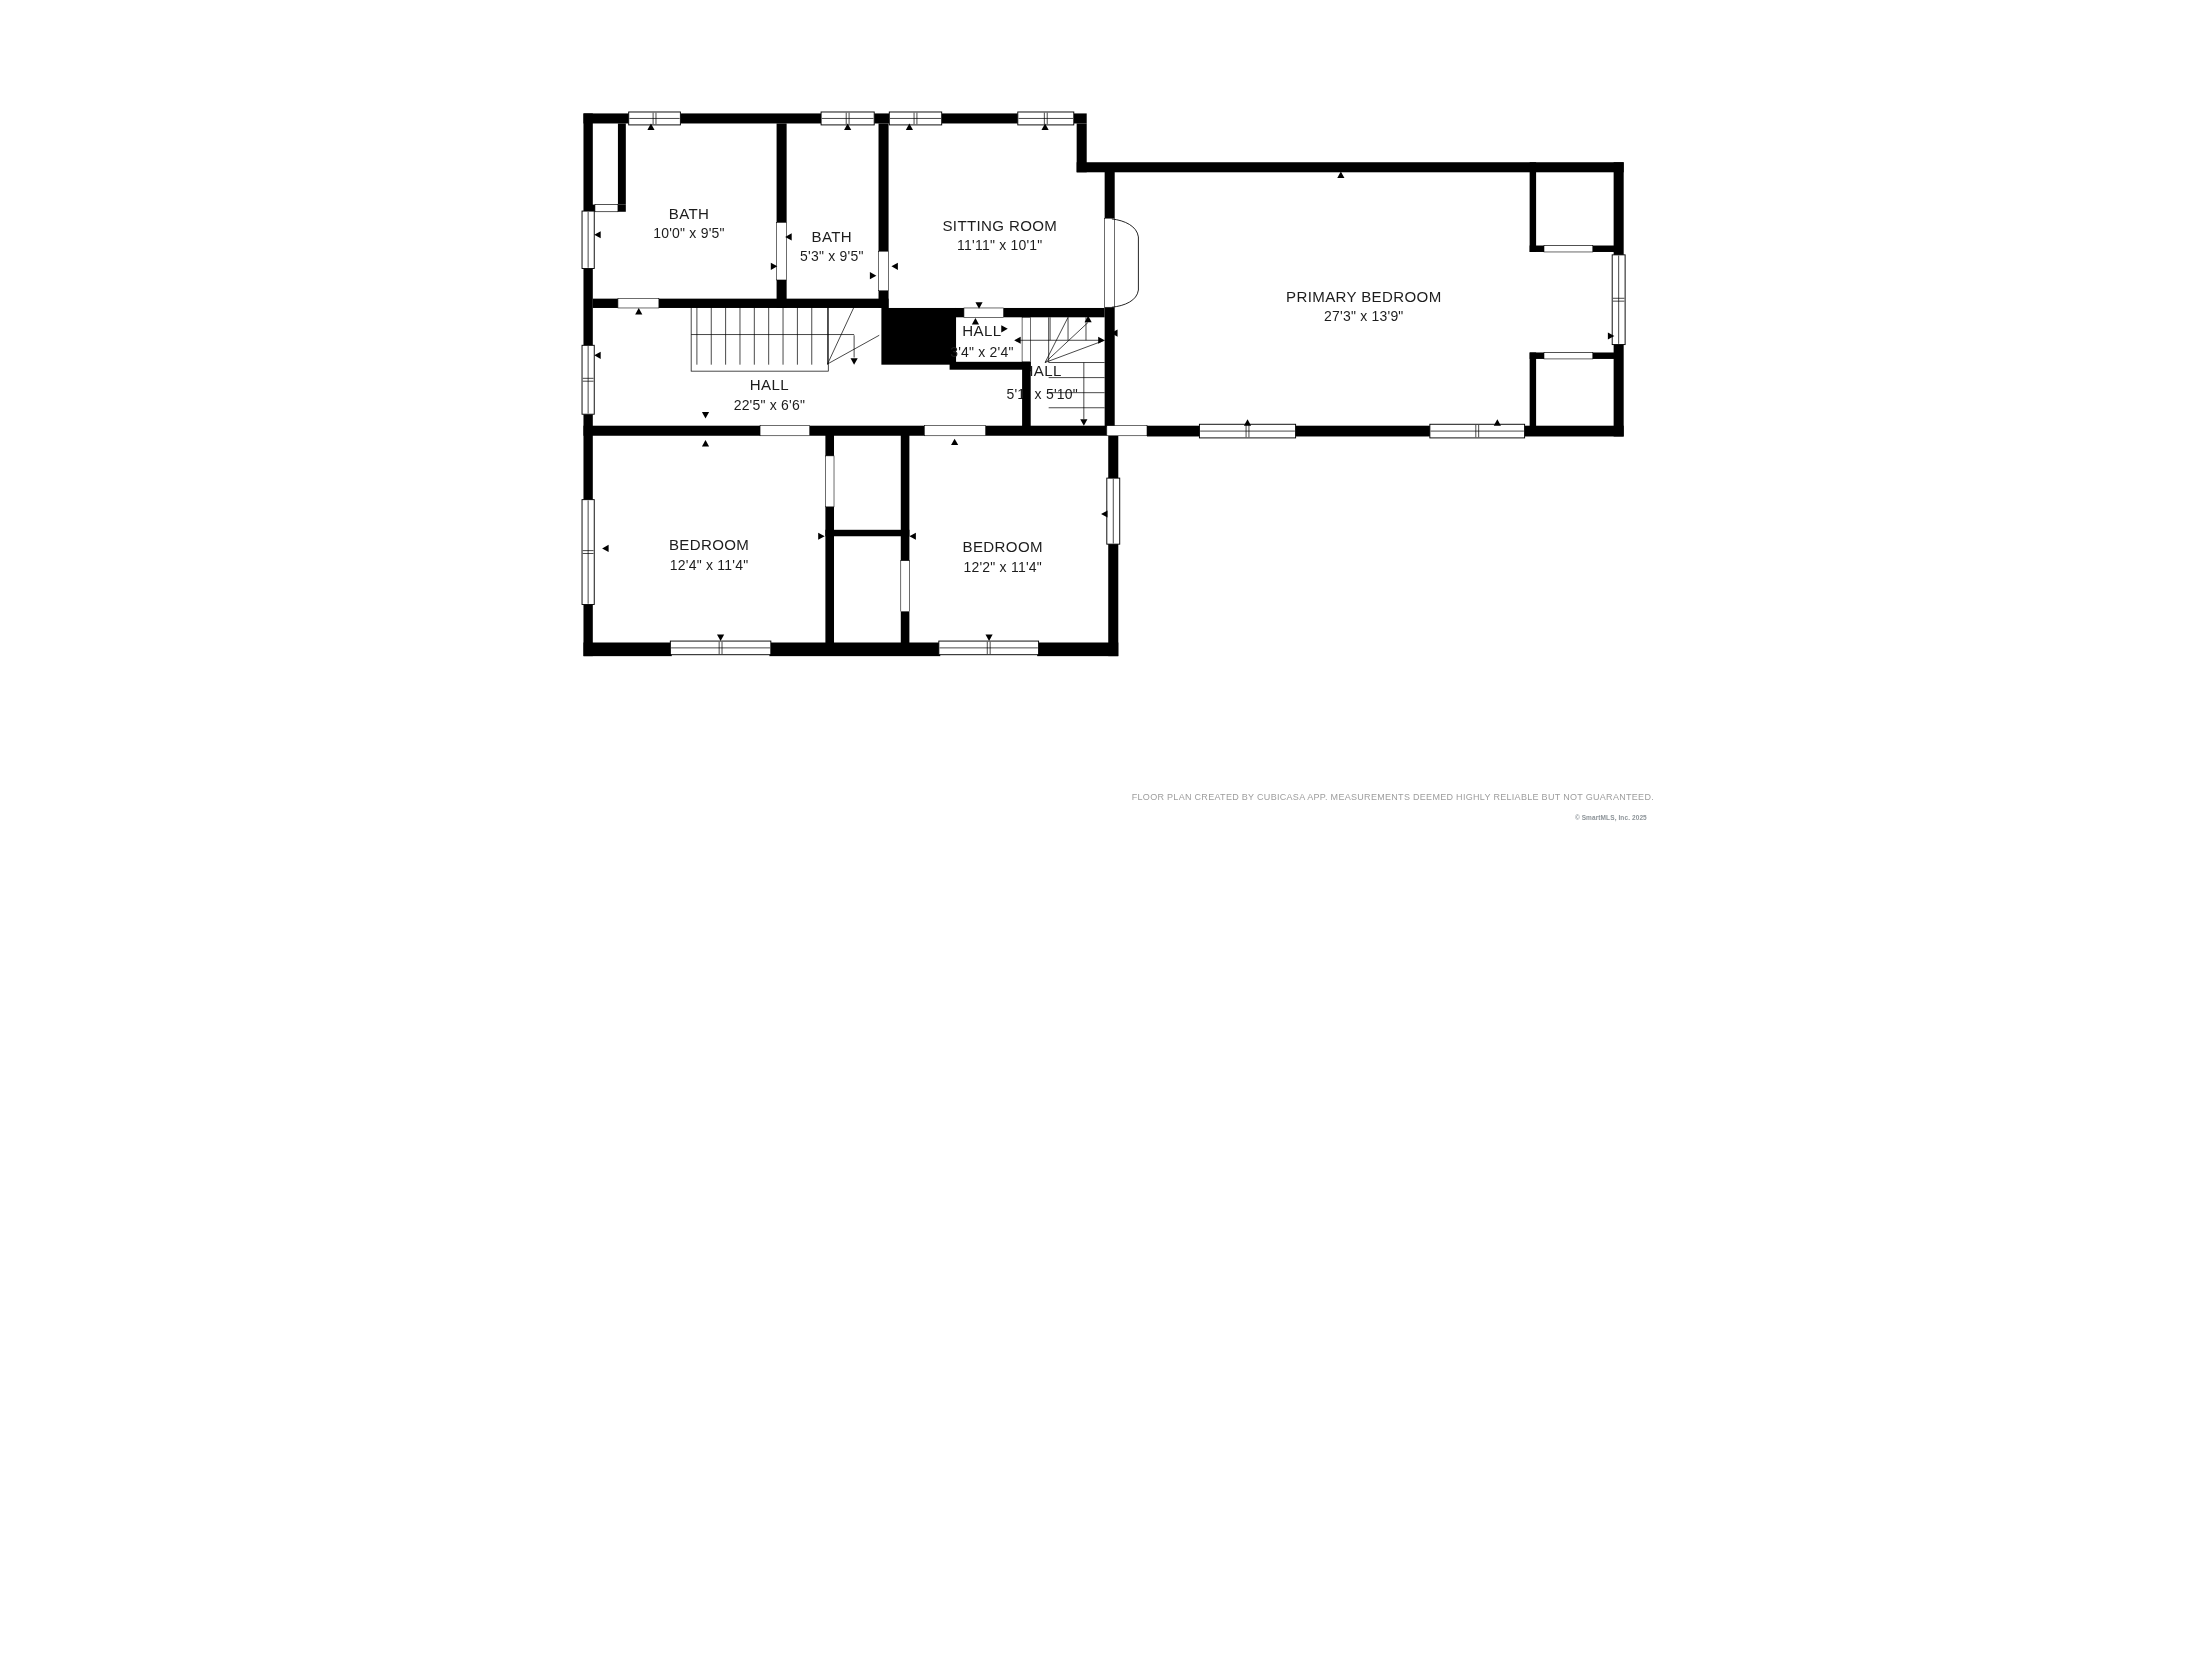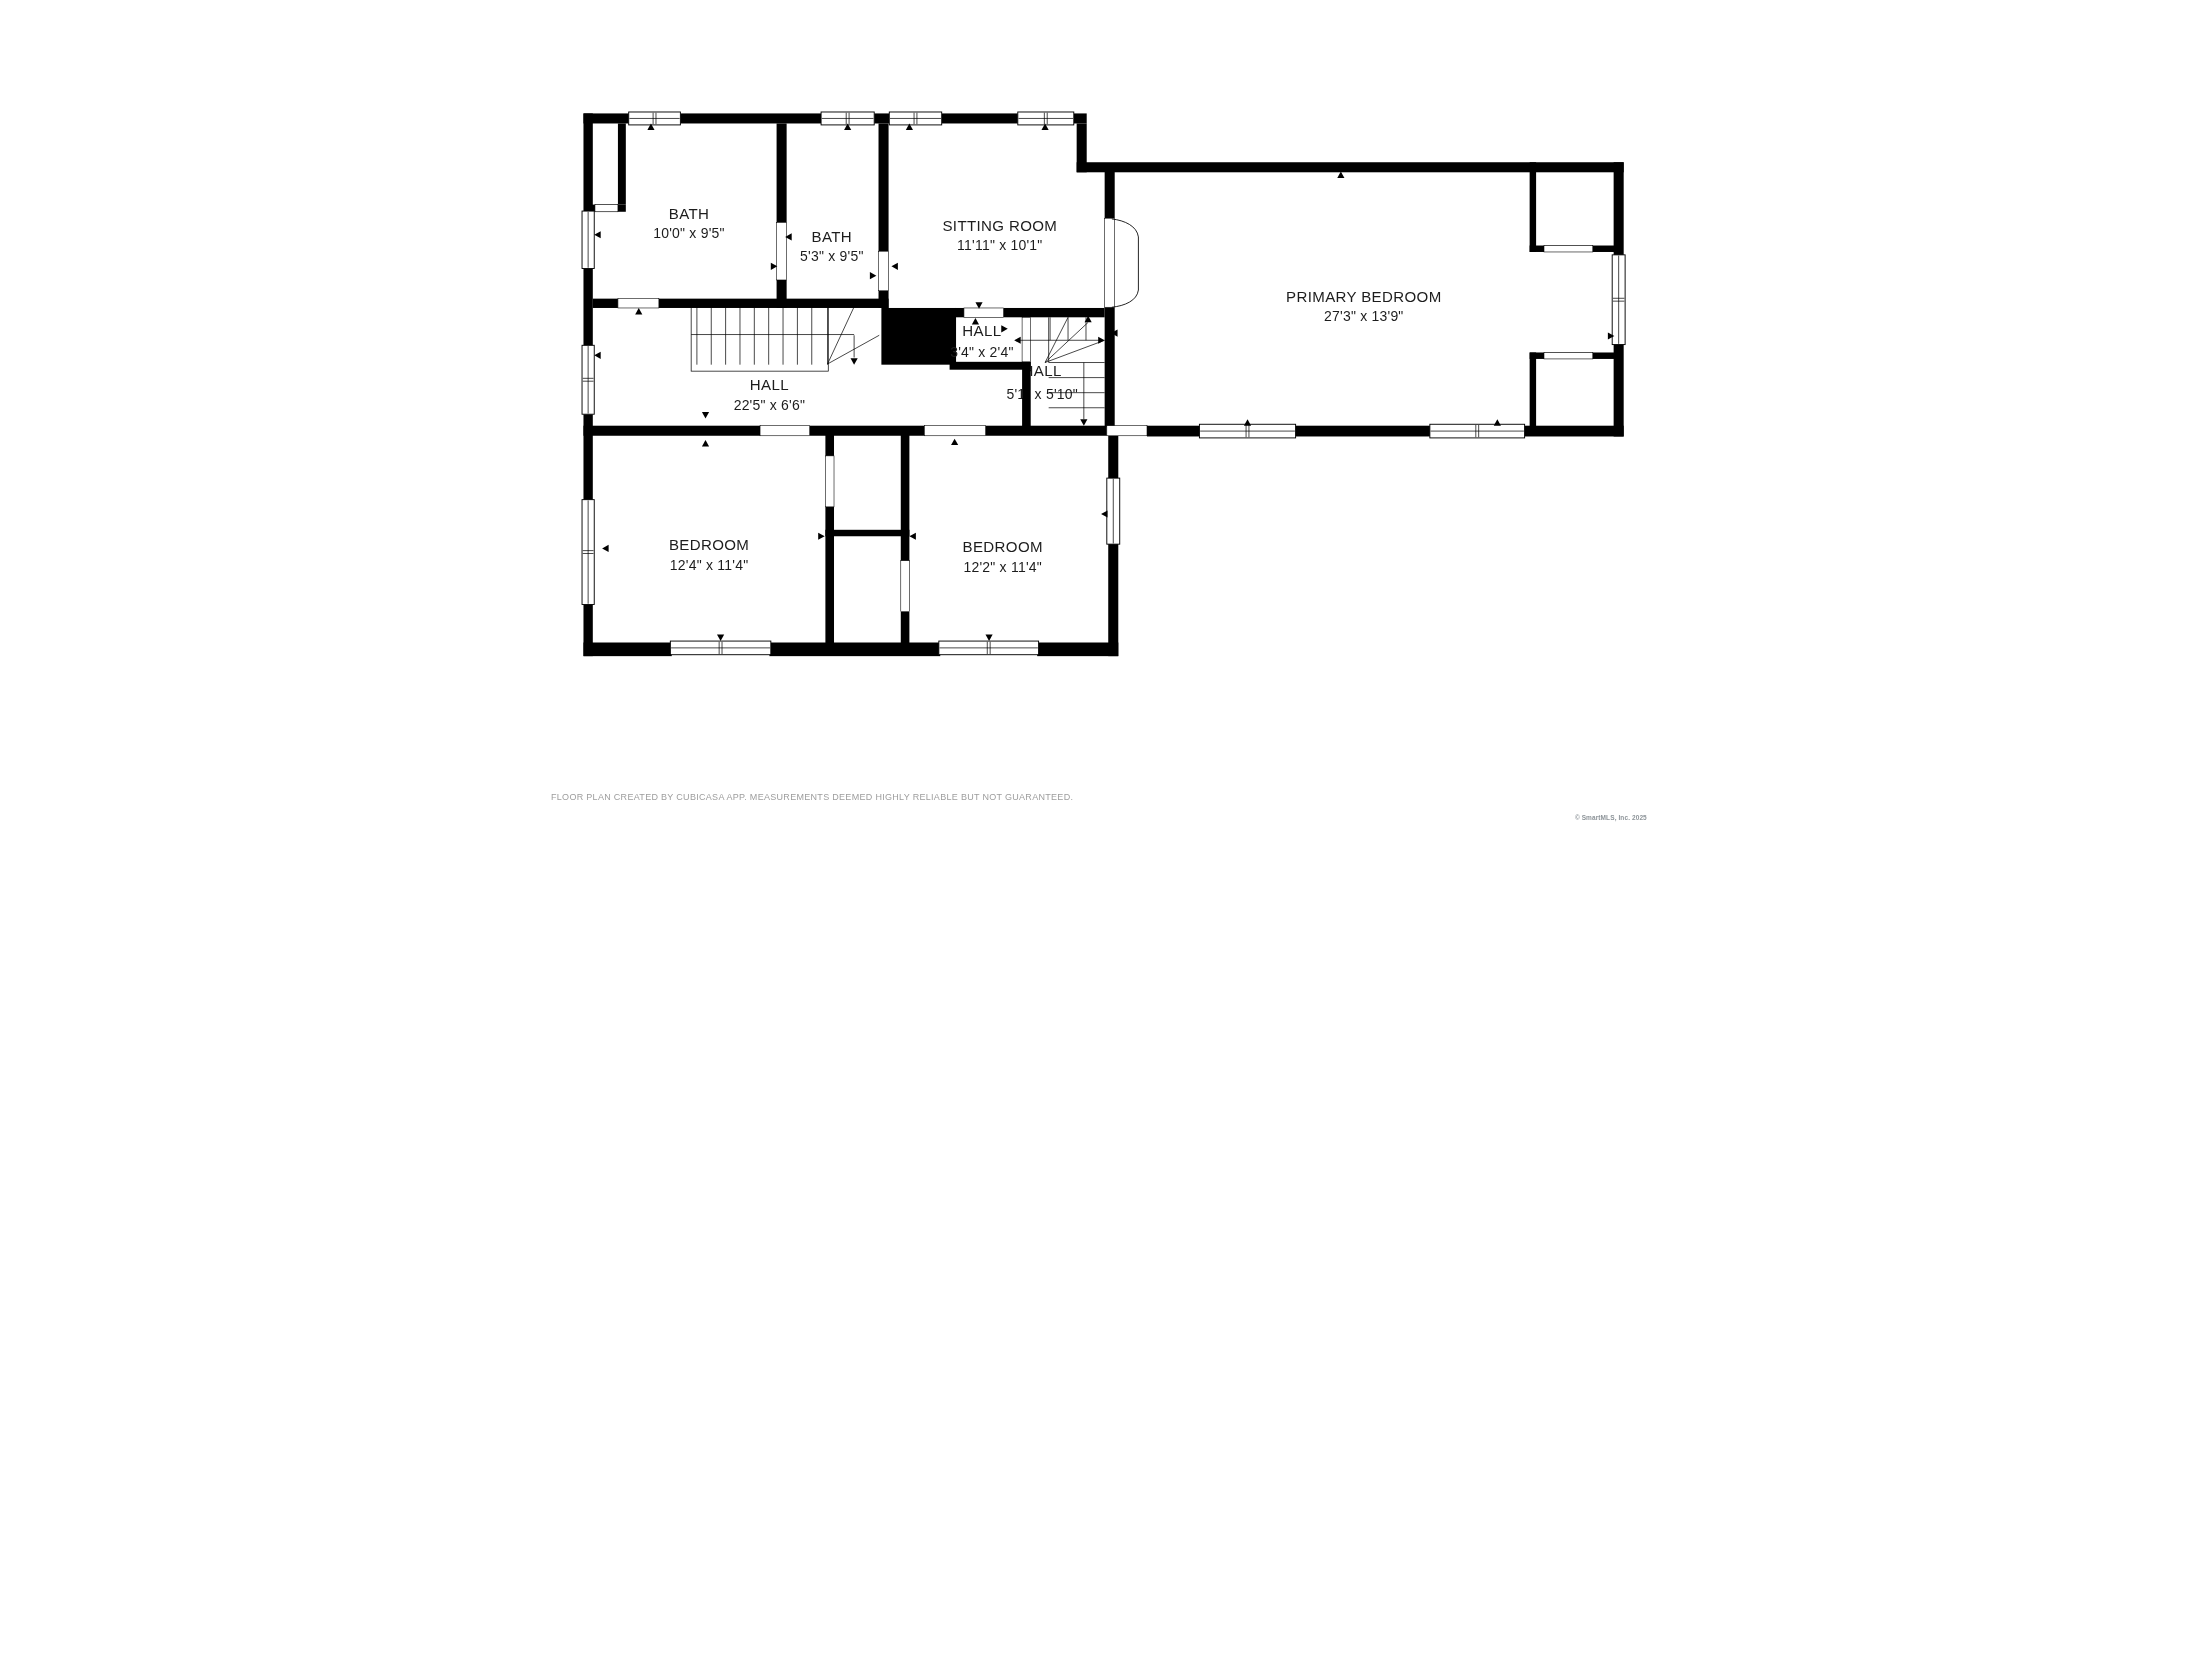--- a/index.html
+++ b/index.html
@@ -1,21 +1,21 @@
 <!DOCTYPE html>
 <html style="font-size:11.5px"><head>
 <meta charset="utf-8">
 <style>
   html,body{margin:0;padding:0;background:#ffffff;}
   .page{position:relative;width:1103px;height:827px;margin:0 auto;background:#fff;overflow:hidden;
         font-family:"Liberation Sans","DejaVu Sans",sans-serif;}
   svg{position:absolute;left:0;top:0;}
   .room-name{font-size:21px;fill:#1d1d1d;letter-spacing:.5px;}
   .room-dims{font-size:19.5px;fill:#1d1d1d;letter-spacing:.3px;}
-  .footer{position:absolute;left:0;right:0;top:792px;text-align:left;
+  .footer{position:absolute;left:0;right:0;top:792px;text-align:right;
           color:#9d9d9d;font-size:9px;letter-spacing:0.3px;}
   .copyright{position:absolute;right:7.2px;top:814px;color:#8d9499;
              font-size:6.5px;font-weight:bold;letter-spacing:0.1px;}
 </style>
 </head>
 <body>
 
 <div class="page">
   <svg id="plan" width="1103" height="827" viewBox="0 0 1536 1152">
     <g id="labels-under">

